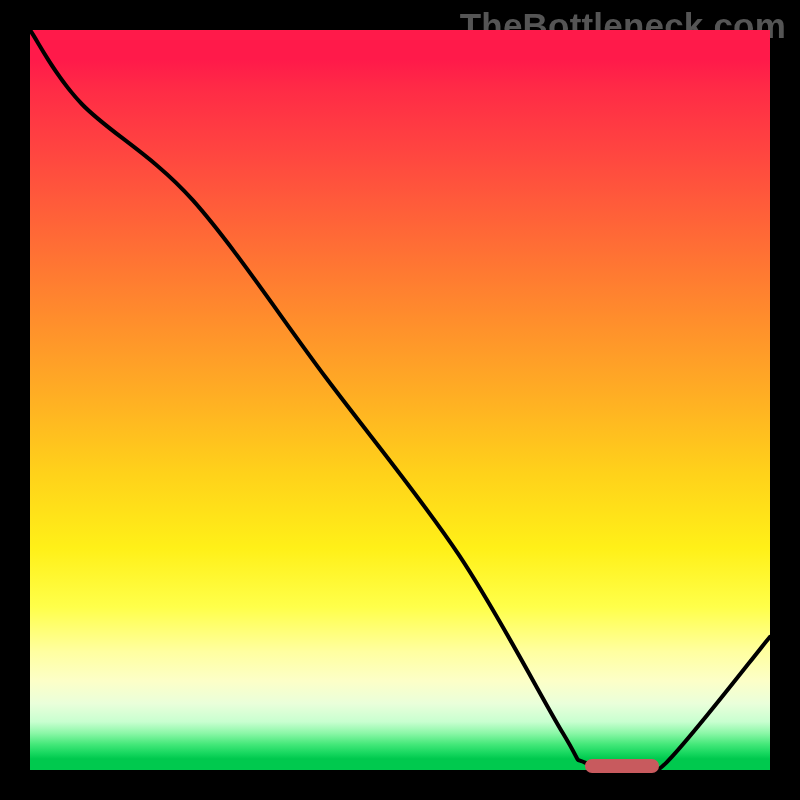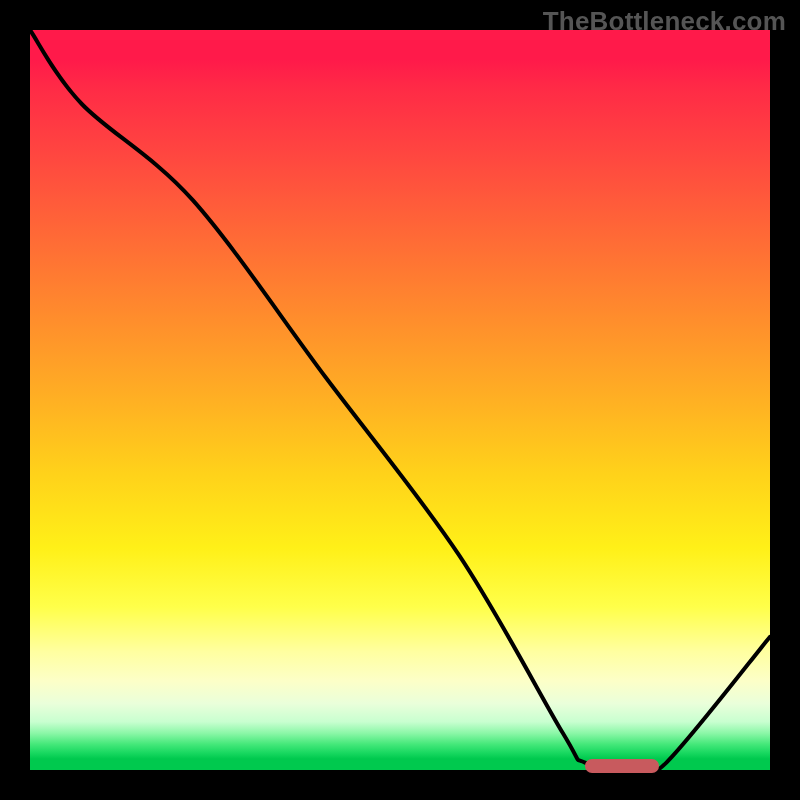--- a/index.html
+++ b/index.html
@@ -42,21 +42,21 @@
       #18d860 97.7%,
       #00c94e 98.5%,
       #00c94e 100%
     );
   }
   .watermark {
     position: absolute;
     top: 6px;
     right: 14px;
     font-family: Arial, Helvetica, sans-serif;
-    font-size: 26px;
+    font-size: 35px;
     font-weight: 600;
     color: #555;
     letter-spacing: 0.2px;
     user-select: none;
   }
   svg.curve {
     position: absolute;
     left: 0;
     top: 0;
     width: 740px;

